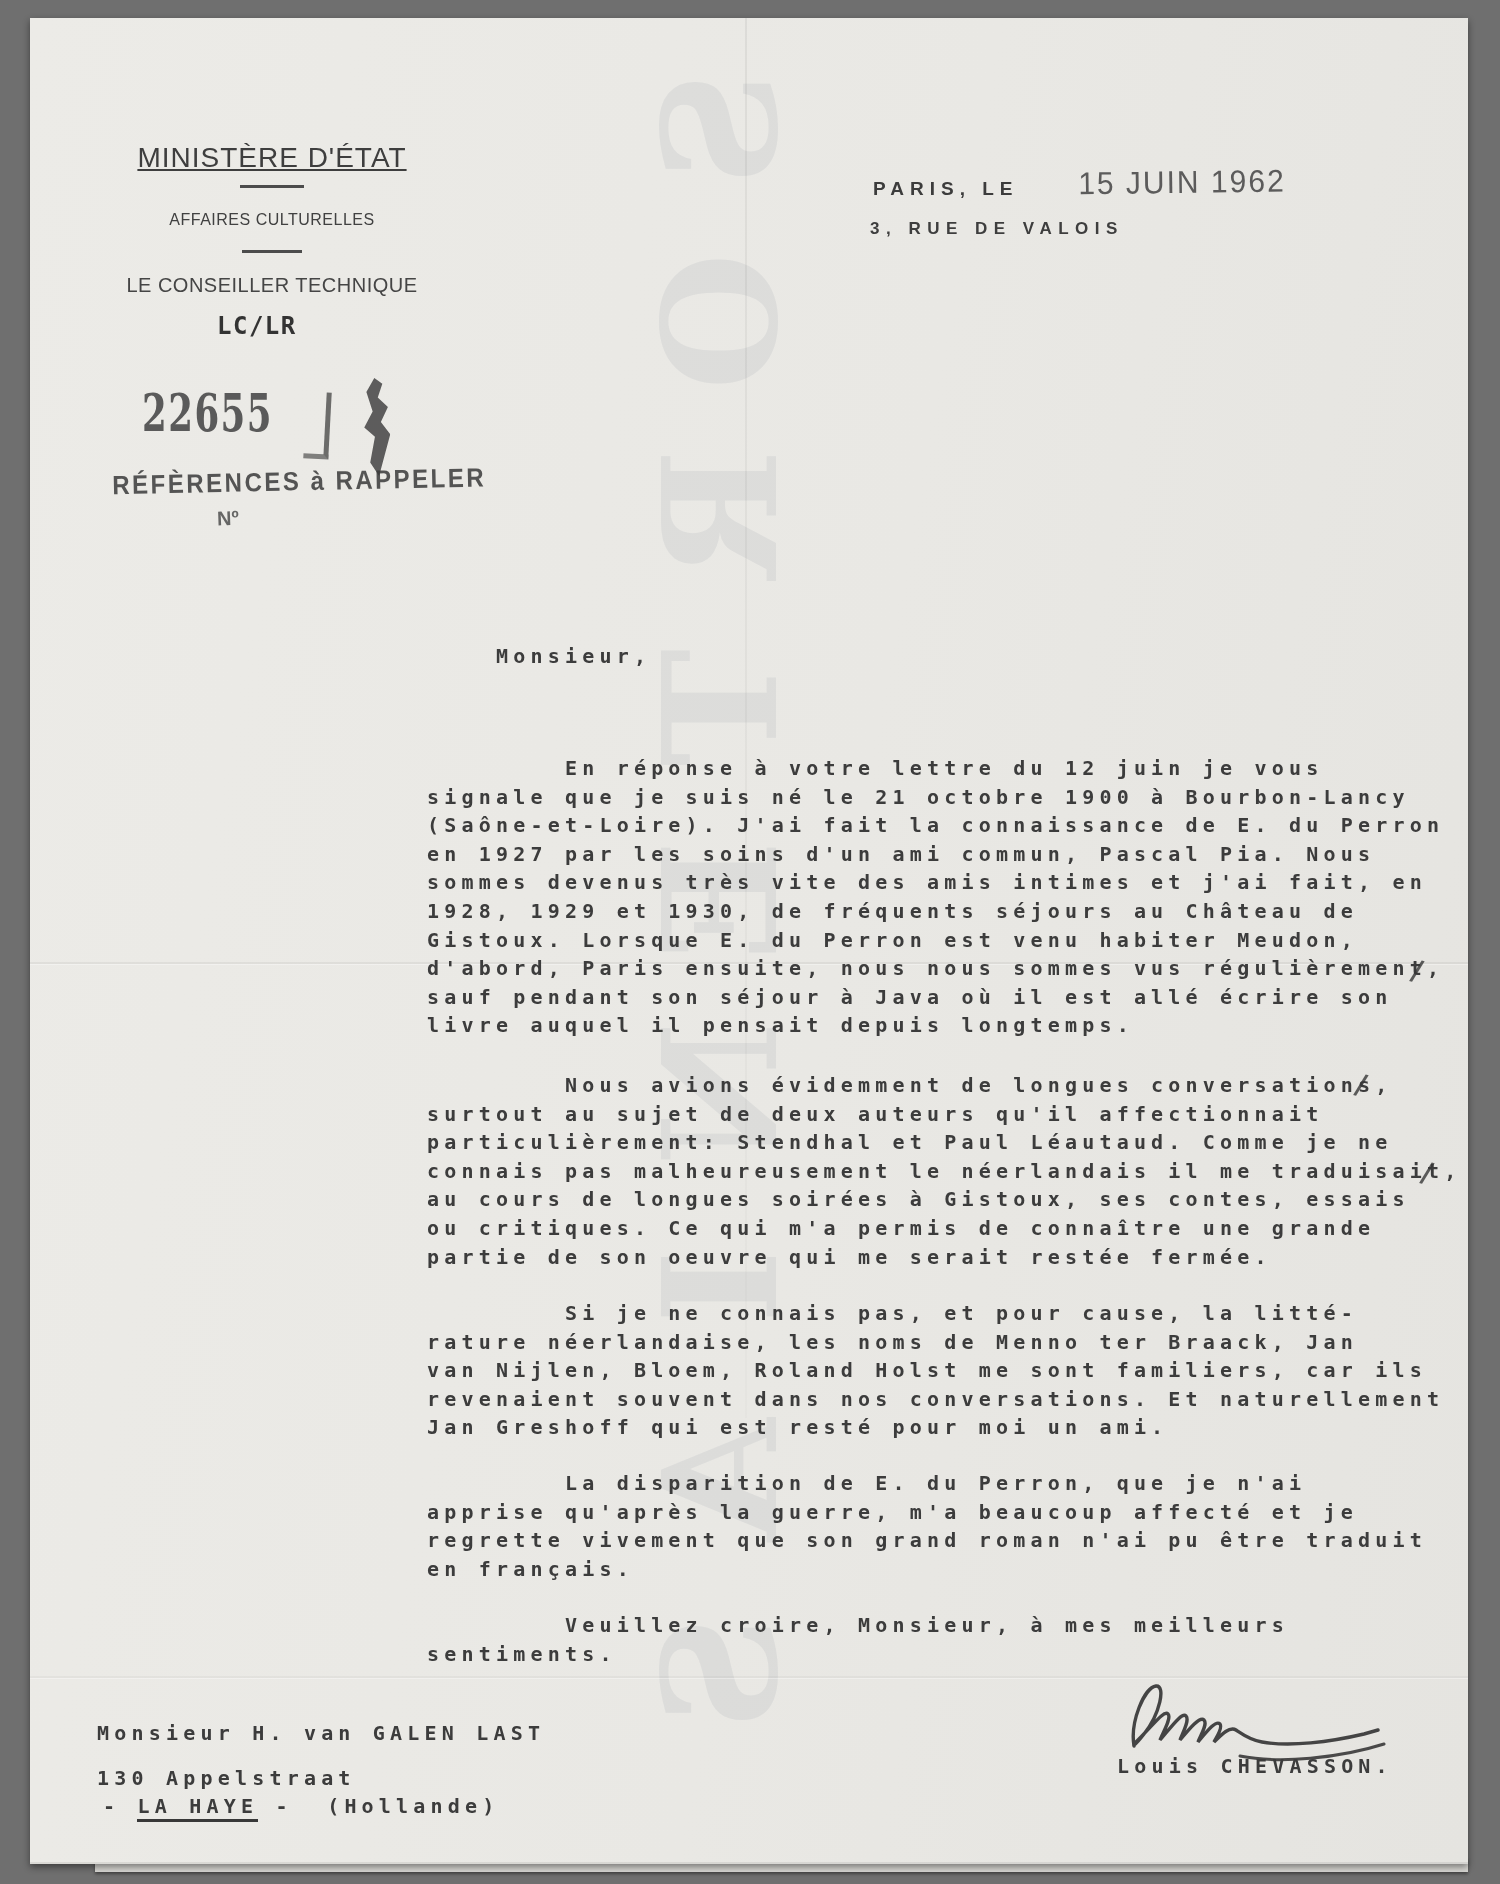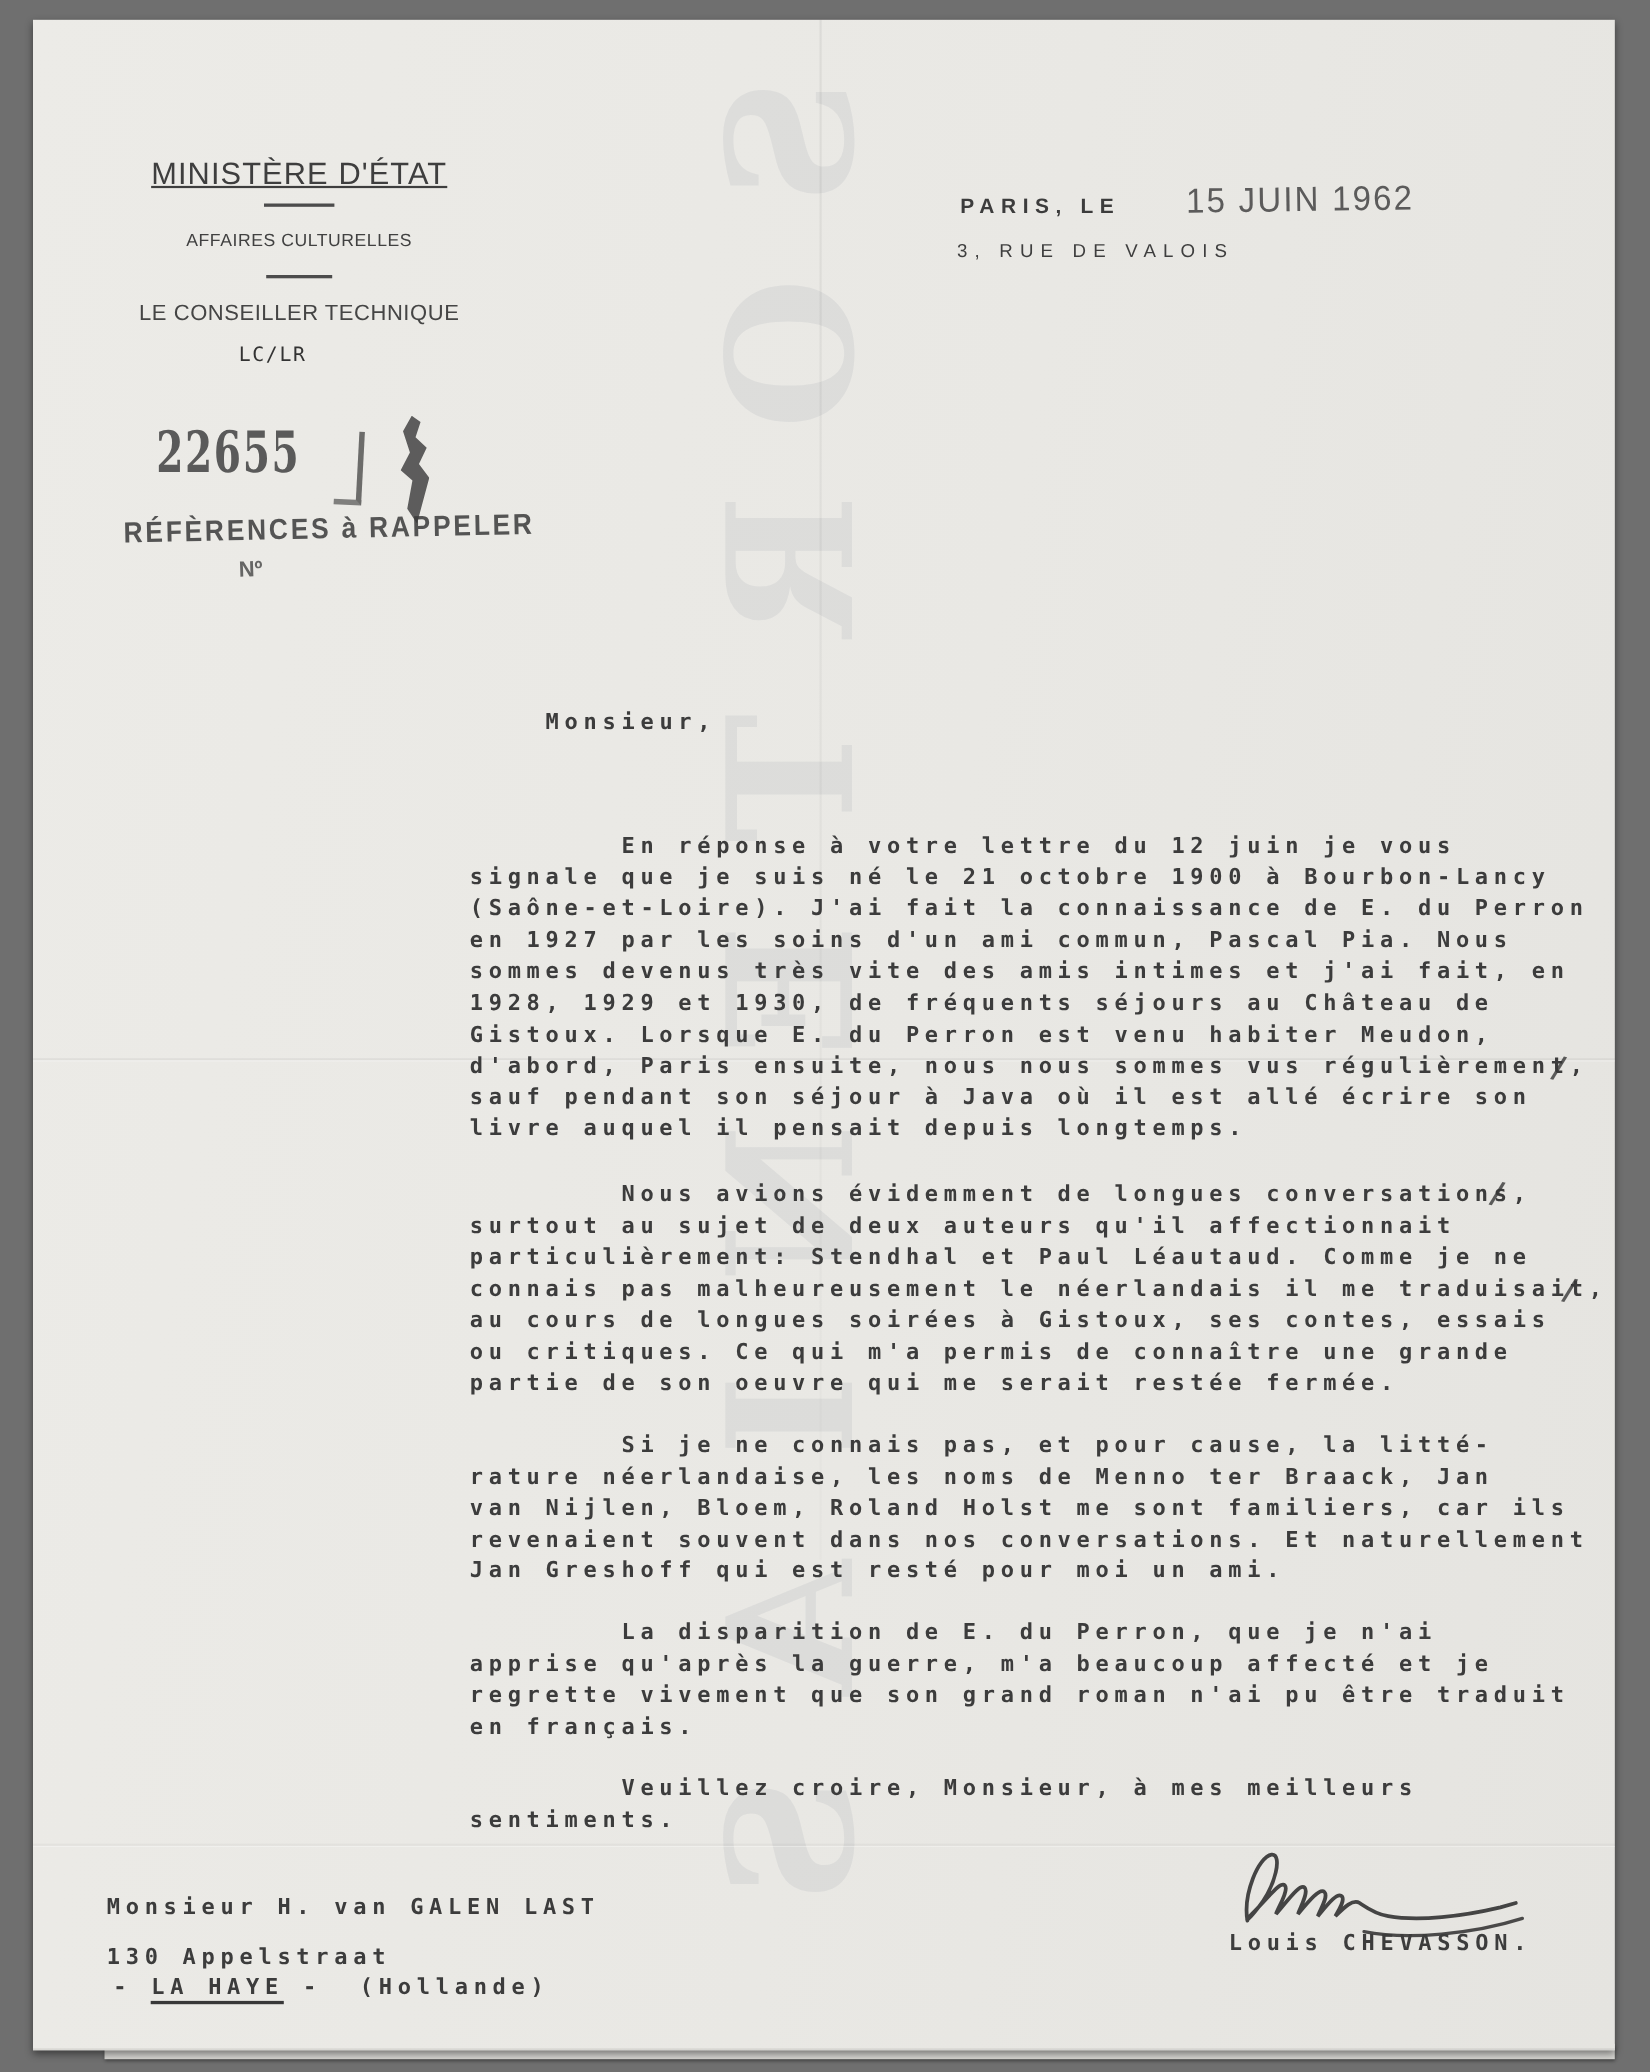--- a/index.html
+++ b/index.html
@@ -51,22 +51,22 @@
     position:absolute; left:42px; top:193px; width:400px; text-align:center;
     font-size:16px; letter-spacing:0.5px; color:#414141;
   }
   .rule2 { position:absolute; left:212px; top:232px; width:60px; height:2.5px; background:#4c4c4c; }
   .lh-role {
     position:absolute; left:42px; top:256px; width:400px; text-align:center;
     font-size:20px; letter-spacing:0.5px; color:#454545;
   }
   .lh-initials {
     position:absolute; left:187px; top:294px;
-    font-family:"DejaVu Sans Mono",monospace; font-weight:normal;
-    font-size:18px; letter-spacing:1.5px; color:#333;
+    font-family:"DejaVu Sans Mono",monospace; font-weight:bold;
+    font-size:24px; letter-spacing:1.5px; color:#333;
   }
   .stamp-number {
     position:absolute; left:112px; top:364px;
     font-family:"DejaVu Serif",serif; font-weight:bold;
     font-size:48px; letter-spacing:2px; color:rgba(65,65,65,.85);
     transform:scaleX(.74) scaleY(1.08); transform-origin:left top;
   }
   .stamp-bracket {
     position:absolute; left:275px; top:374px; width:20px; height:62px;
     border-right:5px solid rgba(55,55,55,.7);
@@ -89,21 +89,21 @@
     font-size:20px; font-weight:bold; color:rgba(58,58,58,.75);
     transform:rotate(-2deg);
   }
   
   .hdr-city {
     position:absolute; left:843px; top:160px;
     font-size:19px; font-weight:bold; letter-spacing:6px; color:#3c3c3c;
   }
   .hdr-street {
     position:absolute; left:840px; top:201px;
-    font-size:17px; font-weight:normal; letter-spacing:6.5px; color:#3e3e3e;
+    font-size:17px; font-weight:bold; letter-spacing:6.5px; color:#3e3e3e;
   }
   .date-stamp {
     position:absolute; left:1048px; top:148px;
     font-size:30px; letter-spacing:2px; color:rgba(72,72,72,.88);
     transform:rotate(-0.8deg) scaleY(1.05); transform-origin:left top;
   }
   
   .typew {
     position:absolute;
     font-family:"DejaVu Sans Mono",monospace; font-weight:bold;

